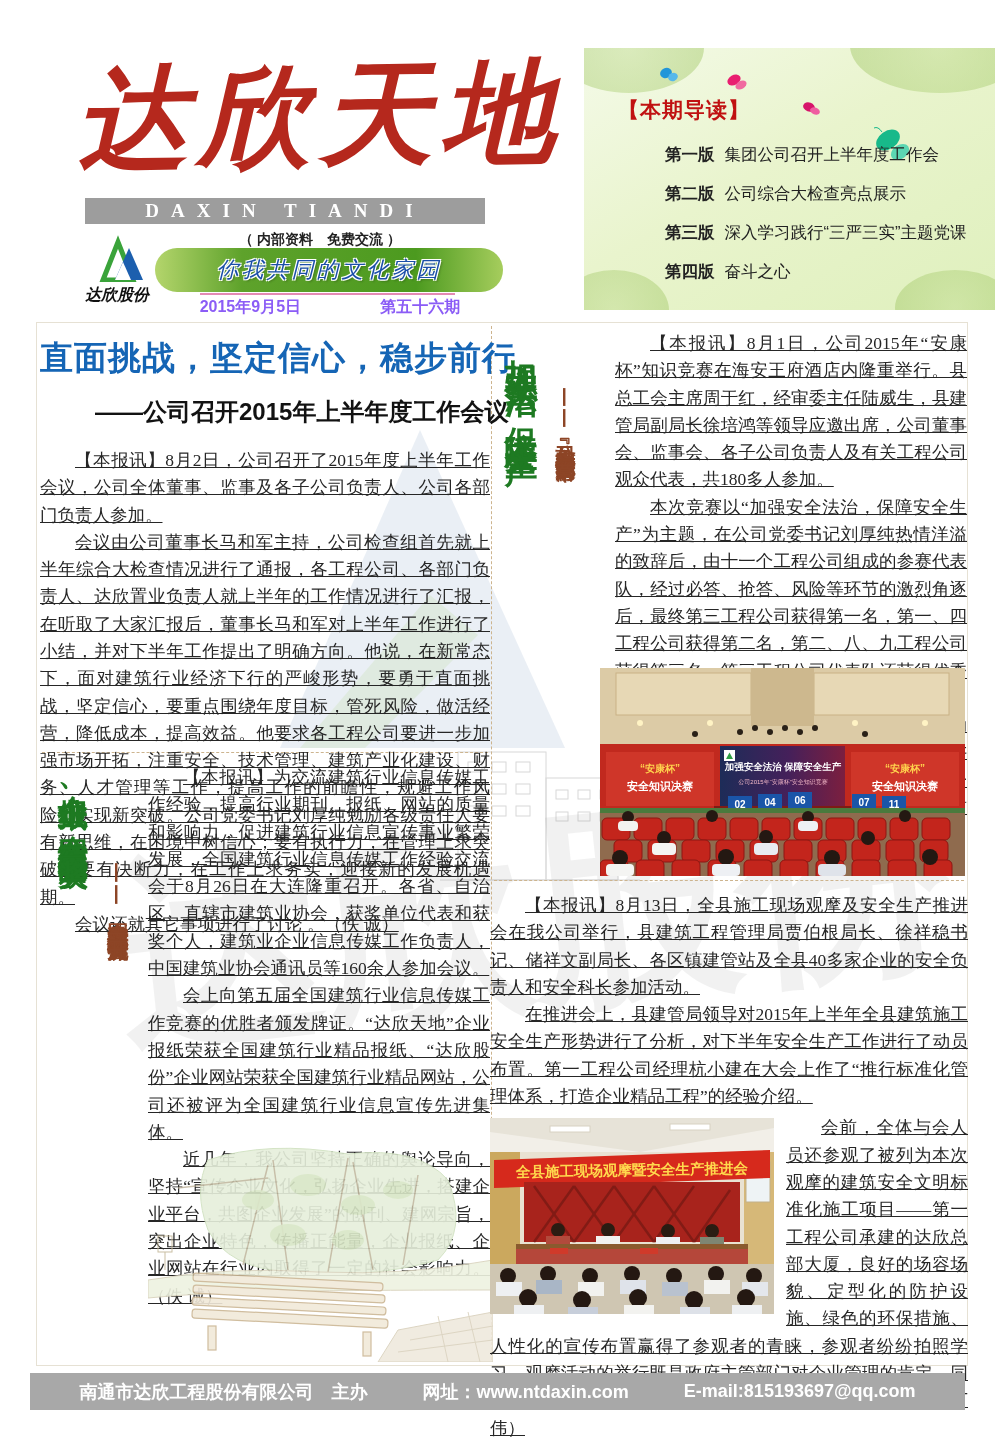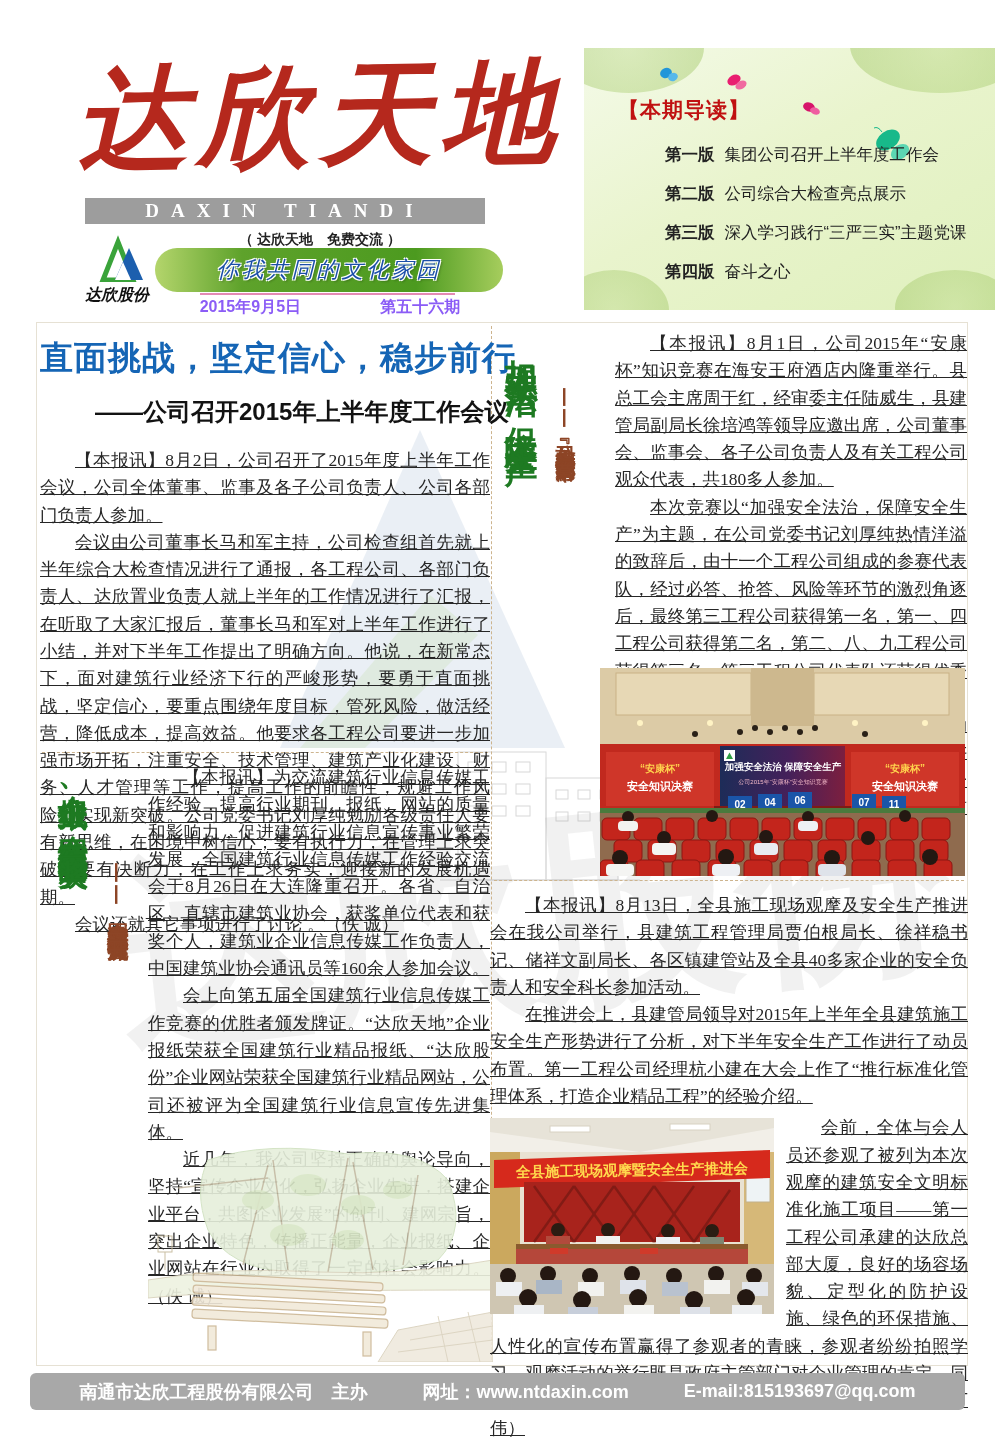--- a/index.html
+++ b/index.html
@@ -55,21 +55,21 @@
   .a2-body{left:615px;top:330px;width:352px;z-index:2;}
   .photo1{left:600px;top:668px;width:365px;height:208px;z-index:2;}
   .a3-body{left:148px;top:764px;width:342px;z-index:2;}
   .sketch{left:148px;top:1140px;width:345px;height:222px;z-index:2;opacity:.9;}
   .a4{left:490px;top:892px;width:478px;z-index:2;}
   .a4-h1{font-size:30px;font-weight:bold;color:#1565b5;text-align:center;line-height:1.35;margin:0 0 14px 0;white-space:nowrap;}
   .photo2{float:left;width:284px;height:196px;margin:4px 12px 2px 0;}
   
   .footer{left:30px;top:1373px;width:935px;height:37px;background:#a8a8a8;z-index:2;
       display:flex;align-items:center;justify-content:center;gap:55px;
-      color:#ffffff;font-size:18px;font-weight:bold;border-radius:6px;}
+      color:#ffffff;font-size:18px;font-weight:bold;}
 </style>
 </head>
 <body>
 
 <div class="page">
 
   <svg class="wm-layer" viewBox="0 0 995 1437">
     <polygon points="420,430 565,748 280,748" fill="#b9c9dd" opacity="0.30"></polygon>
     <polygon points="300,748 430,595 478,635 365,748" fill="#cfe3c0" opacity="0.40"></polygon>
     <g stroke="#9a9a9a" fill="#ffffff" opacity="0.38">
@@ -95,21 +95,21 @@
     <text x="120" y="1030" font-size="210" font-weight="bold" fill="#6f6f6f" opacity="0.09" font-family="'DejaVu Serif',serif" transform="rotate(-6 120 1030)">达欣股份</text>
   </svg>
 
   <div class="frame"></div>
   <div class="dv1"></div>
   <div class="dh1"></div>
   <div class="dh2"></div>
 
   <div class="abs mast-title">达欣天地</div>
   <div class="abs en-bar">DAXIN TIANDI</div>
-  <div class="abs note">（ 达欣天地　免费交流 ）</div>
+  <div class="abs note">（ 内部资料　免费交流 ）</div>
 
   <svg class="abs logo" viewBox="0 0 62 48">
     <path d="M18 46 L33 8 L48 46 Z" fill="none" stroke="#3aa33a" stroke-width="5"></path>
     <path d="M30 46 L44 14 L58 46 Z" fill="#1c5fae"></path>
     <path d="M30 46 L38 28 L46 46 Z" fill="#ffffff"></path>
   </svg>
   <div class="abs logo-label">达欣股份</div>
 
   <div class="abs banner">
     <span class="slogan">你我共同的文化家园</span>

